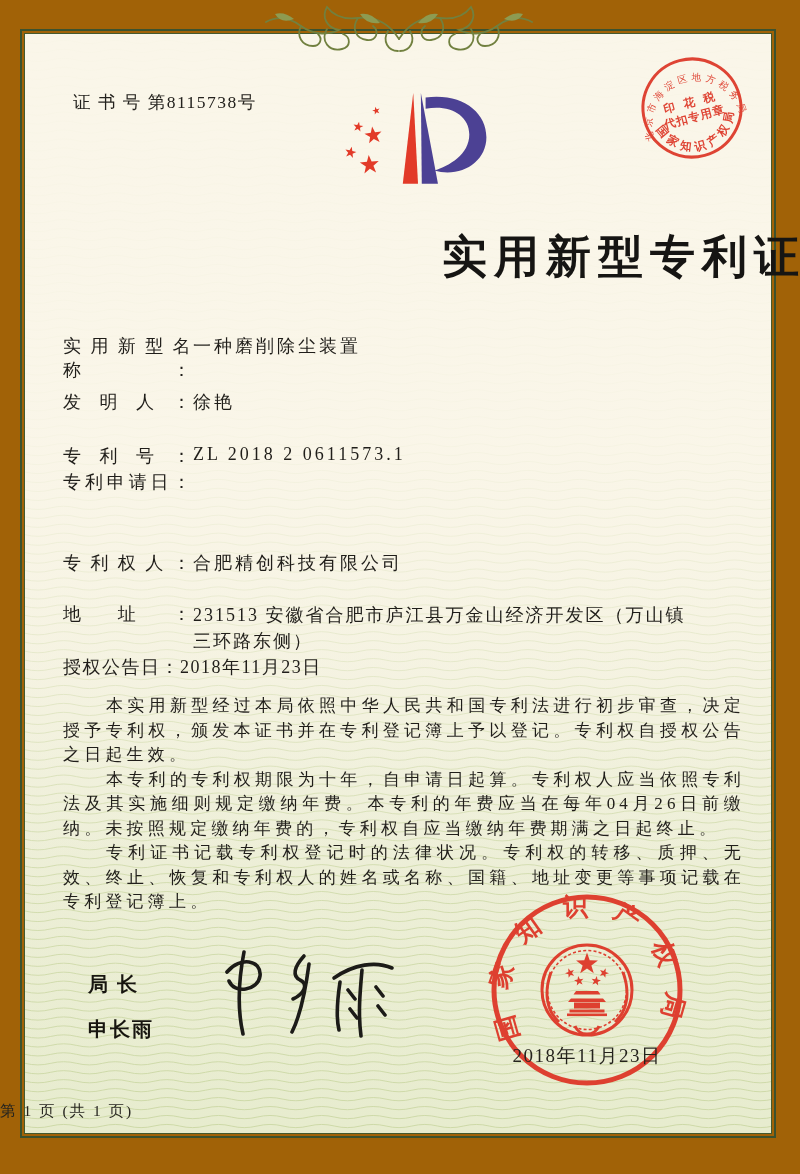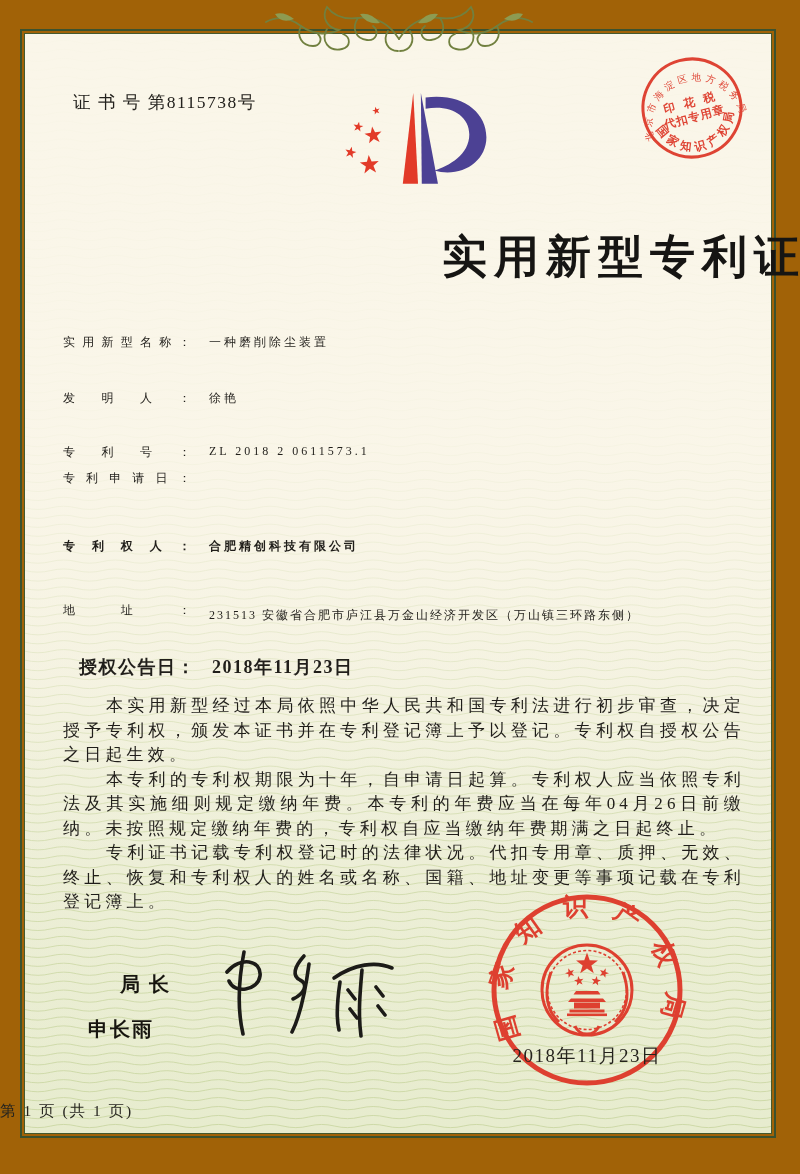--- a/index.html
+++ b/index.html
@@ -20,34 +20,34 @@
   .ornament .leaf{fill:#8d9b52;stroke:none;}
 
   .cert-number{position:absolute;left:73px;top:90px;font-size:17.5px;letter-spacing:1.5px;color:#23211d;}
 
   .logo{position:absolute;left:342px;top:84px;width:152px;height:118px;}
 
   .tax-stamp{position:absolute;left:628px;top:44px;width:128px;height:128px;transform:rotate(-15deg);mix-blend-mode:multiply;opacity:.95;}
 
   .title{position:absolute;left:0;top:213px;width:100%;margin:14px;text-align:right;font-size:45px;font-weight:600;letter-spacing:7px;color:#161513;padding-left:44px;}
 
-  .field{position:absolute;left:63px;display:flex;font-size:12px;color:#201e1a;gap:16px;}
+  .field{position:absolute;left:63px;display:flex;font-size:18px;color:#201e1a;}
   .field .lbl{width:128px;flex:0 0 128px;text-align:justify;text-align-last:justify;text-justify:inter-ideograph;letter-spacing:.5px;}
   .field .val{margin-left:2px;letter-spacing:3px;}
   .field .val.wrap{width:510px;line-height:26px;letter-spacing:2px;}
-  .f1{top:334px;} .f2{top:390px;} .f3{top:444px;justify-content:center;} .f4{top:470px;align-items:center;} .f5{top:538px;font-weight:bold;} .f6{top:602px;}
+  .f1{top:334px;} .f2{top:390px;} .f3{top:444px;justify-content:center;} .f4{top:470px;align-items:center;} .f5{top:551px;} .f6{top:602px;}
   .grant-row{position:absolute;left:63px;top:655px;width:682px;font-size:18px;color:#201e1a;}
   .grant-row .gnum{position:absolute;left:397px;top:0;}
-  .grant-row b{font-weight:bold;letter-spacing:1.5px;margin-left:16px;}
+  .grant-row b{font-weight:normal;letter-spacing:1.5px;}
 
   .paras{position:absolute;left:63px;top:694px;width:682px;font-size:17px;line-height:24.5px;color:#201e1a;text-align:justify;text-justify:inter-ideograph;letter-spacing:4.2px;}
   .paras p{margin:0;text-indent:43px;}
 
   .signer{position:absolute;left:88px;top:971px;font-family:"Liberation Sans","DejaVu Sans",sans-serif;font-weight:bold;font-size:20px;color:#17150f;}
-  .signer .s-title{letter-spacing:9px;margin-left:32px;}
+  .signer .s-title{letter-spacing:9px;}
   .signer .s-name{margin-top:18px;letter-spacing:2px;}
 
   .signature{position:absolute;left:212px;top:936px;width:212px;height:116px;}
   .signature path{stroke:#1c1b18;stroke-width:3.6;fill:none;stroke-linecap:round;stroke-linejoin:round;}
 
   .big-seal{position:absolute;left:487px;top:890px;width:200px;height:200px;mix-blend-mode:multiply;opacity:.97;}
 
   .footer{position:absolute;left:0;top:1101px;width:780px;text-align:left;font-size:15.5px;letter-spacing:2px;color:#26241f;}
 </style>
 </head>
@@ -265,21 +265,21 @@
       <span class="val wrap">231513 安徽省合肥市庐江县万金山经济开发区（万山镇三环路东侧）</span>
     </div>
 
     <div class="grant-row">
       <b>授权公告日：</b><b>2018年11月23日</b>
     </div>
 
     <div class="paras">
       <p>本实用新型经过本局依照中华人民共和国专利法进行初步审查，决定授予专利权，颁发本证书并在专利登记簿上予以登记。专利权自授权公告之日起生效。</p>
       <p>本专利的专利权期限为十年，自申请日起算。专利权人应当依照专利法及其实施细则规定缴纳年费。本专利的年费应当在每年04月26日前缴纳。未按照规定缴纳年费的，专利权自应当缴纳年费期满之日起终止。</p>
-      <p>专利证书记载专利权登记时的法律状况。代扣专用章、质押、无效、终止、恢复和专利权人的姓名或名称、国籍、地址变更等事项记载在专利登记簿上。</p>
+      <p>专利证书记载专利权登记时的法律状况。专利权的转移、质押、无效、终止、恢复和专利权人的姓名或名称、国籍、地址变更等事项记载在专利登记簿上。</p>
     </div>
 
     <div class="signer">
       <div class="s-title">局长</div>
       <div class="s-name">申长雨</div>
     </div>
 
     <svg class="signature" viewBox="0 0 212 116">
       <path d="M32,16 C27,42 25,72 31,98"></path>
       <path d="M15,36 C28,20 50,24 48,40 C46,55 22,58 17,45"></path>

